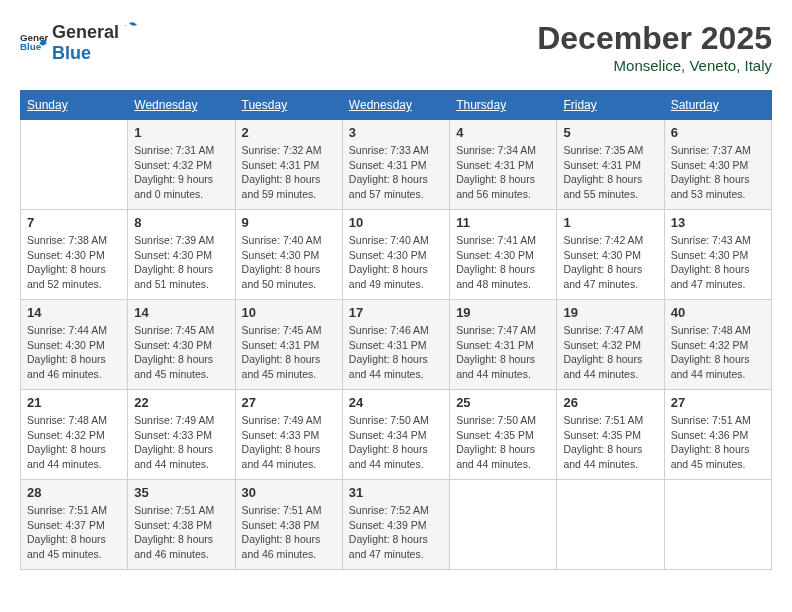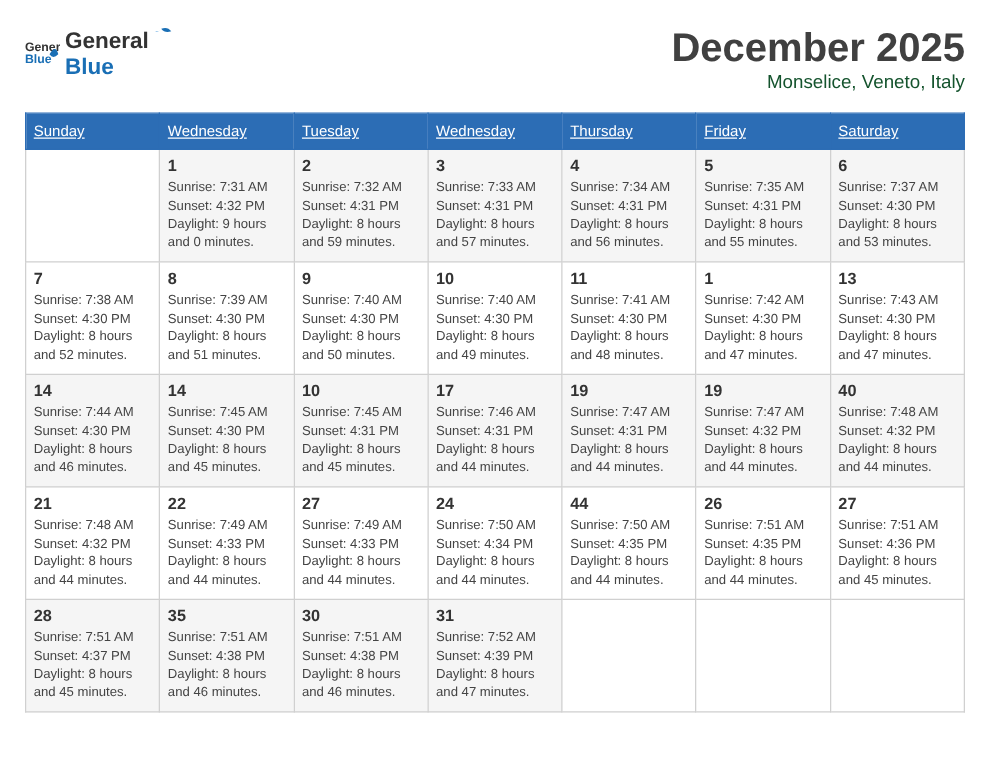--- a/index.html
+++ b/index.html
@@ -232,21 +232,21 @@
         </td>
         <td>
           <div class="day-number">27</div>
           <div class="day-info">Sunrise: 7:49 AM<br>Sunset: 4:33 PM<br>Daylight: 8 hours and 44 minutes.</div>
         </td>
         <td>
           <div class="day-number">24</div>
           <div class="day-info">Sunrise: 7:50 AM<br>Sunset: 4:34 PM<br>Daylight: 8 hours and 44 minutes.</div>
         </td>
         <td>
-          <div class="day-number">44</div>
+          <div class="day-number">25</div>
           <div class="day-info">Sunrise: 7:50 AM<br>Sunset: 4:35 PM<br>Daylight: 8 hours and 44 minutes.</div>
         </td>
         <td>
           <div class="day-number">26</div>
           <div class="day-info">Sunrise: 7:51 AM<br>Sunset: 4:35 PM<br>Daylight: 8 hours and 44 minutes.</div>
         </td>
         <td>
           <div class="day-number">27</div>
           <div class="day-info">Sunrise: 7:51 AM<br>Sunset: 4:36 PM<br>Daylight: 8 hours and 45 minutes.</div>
         </td>

